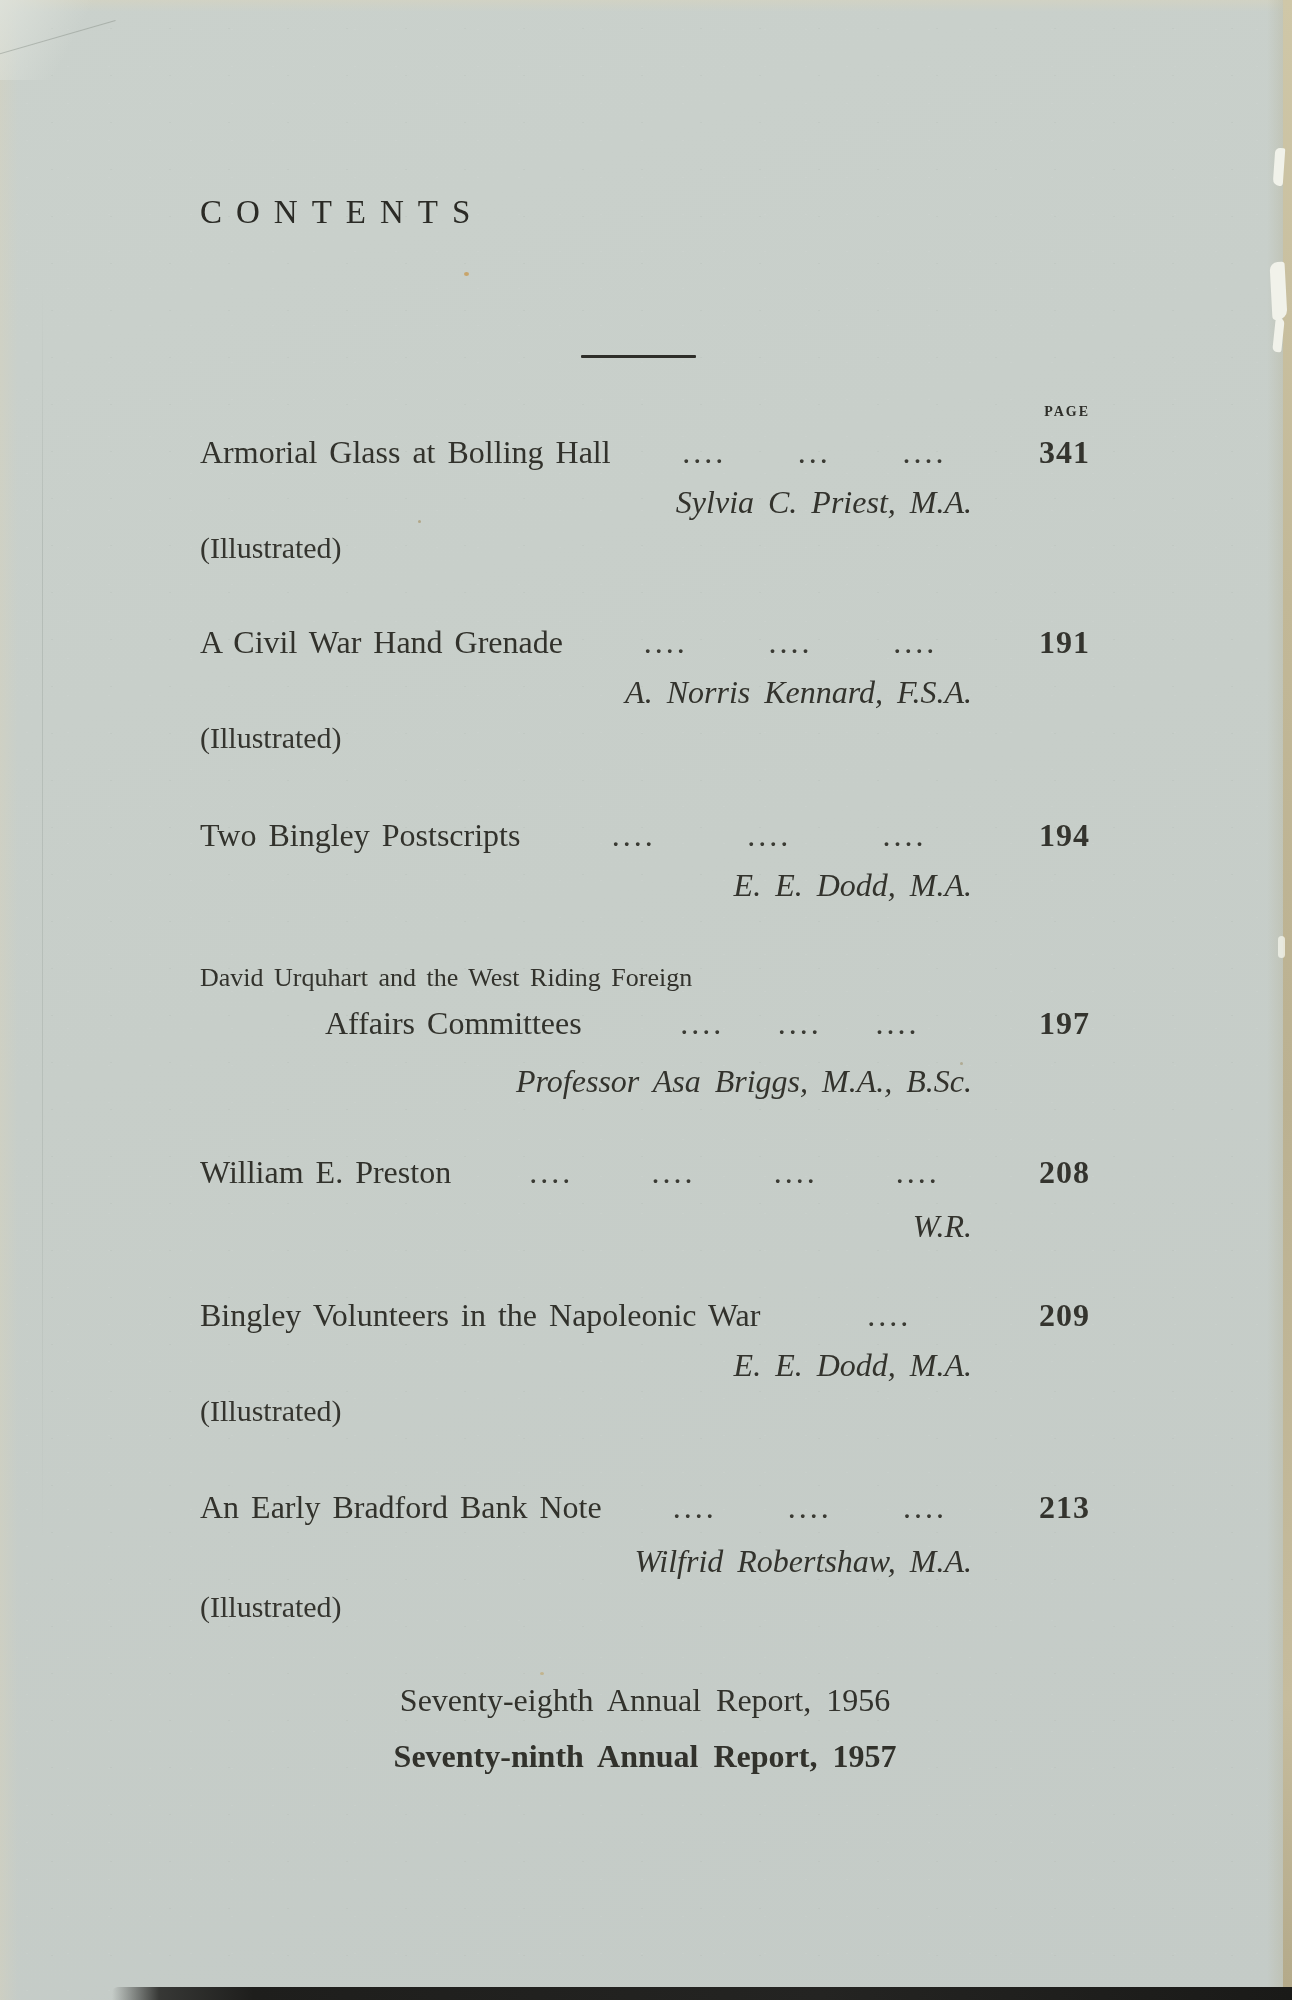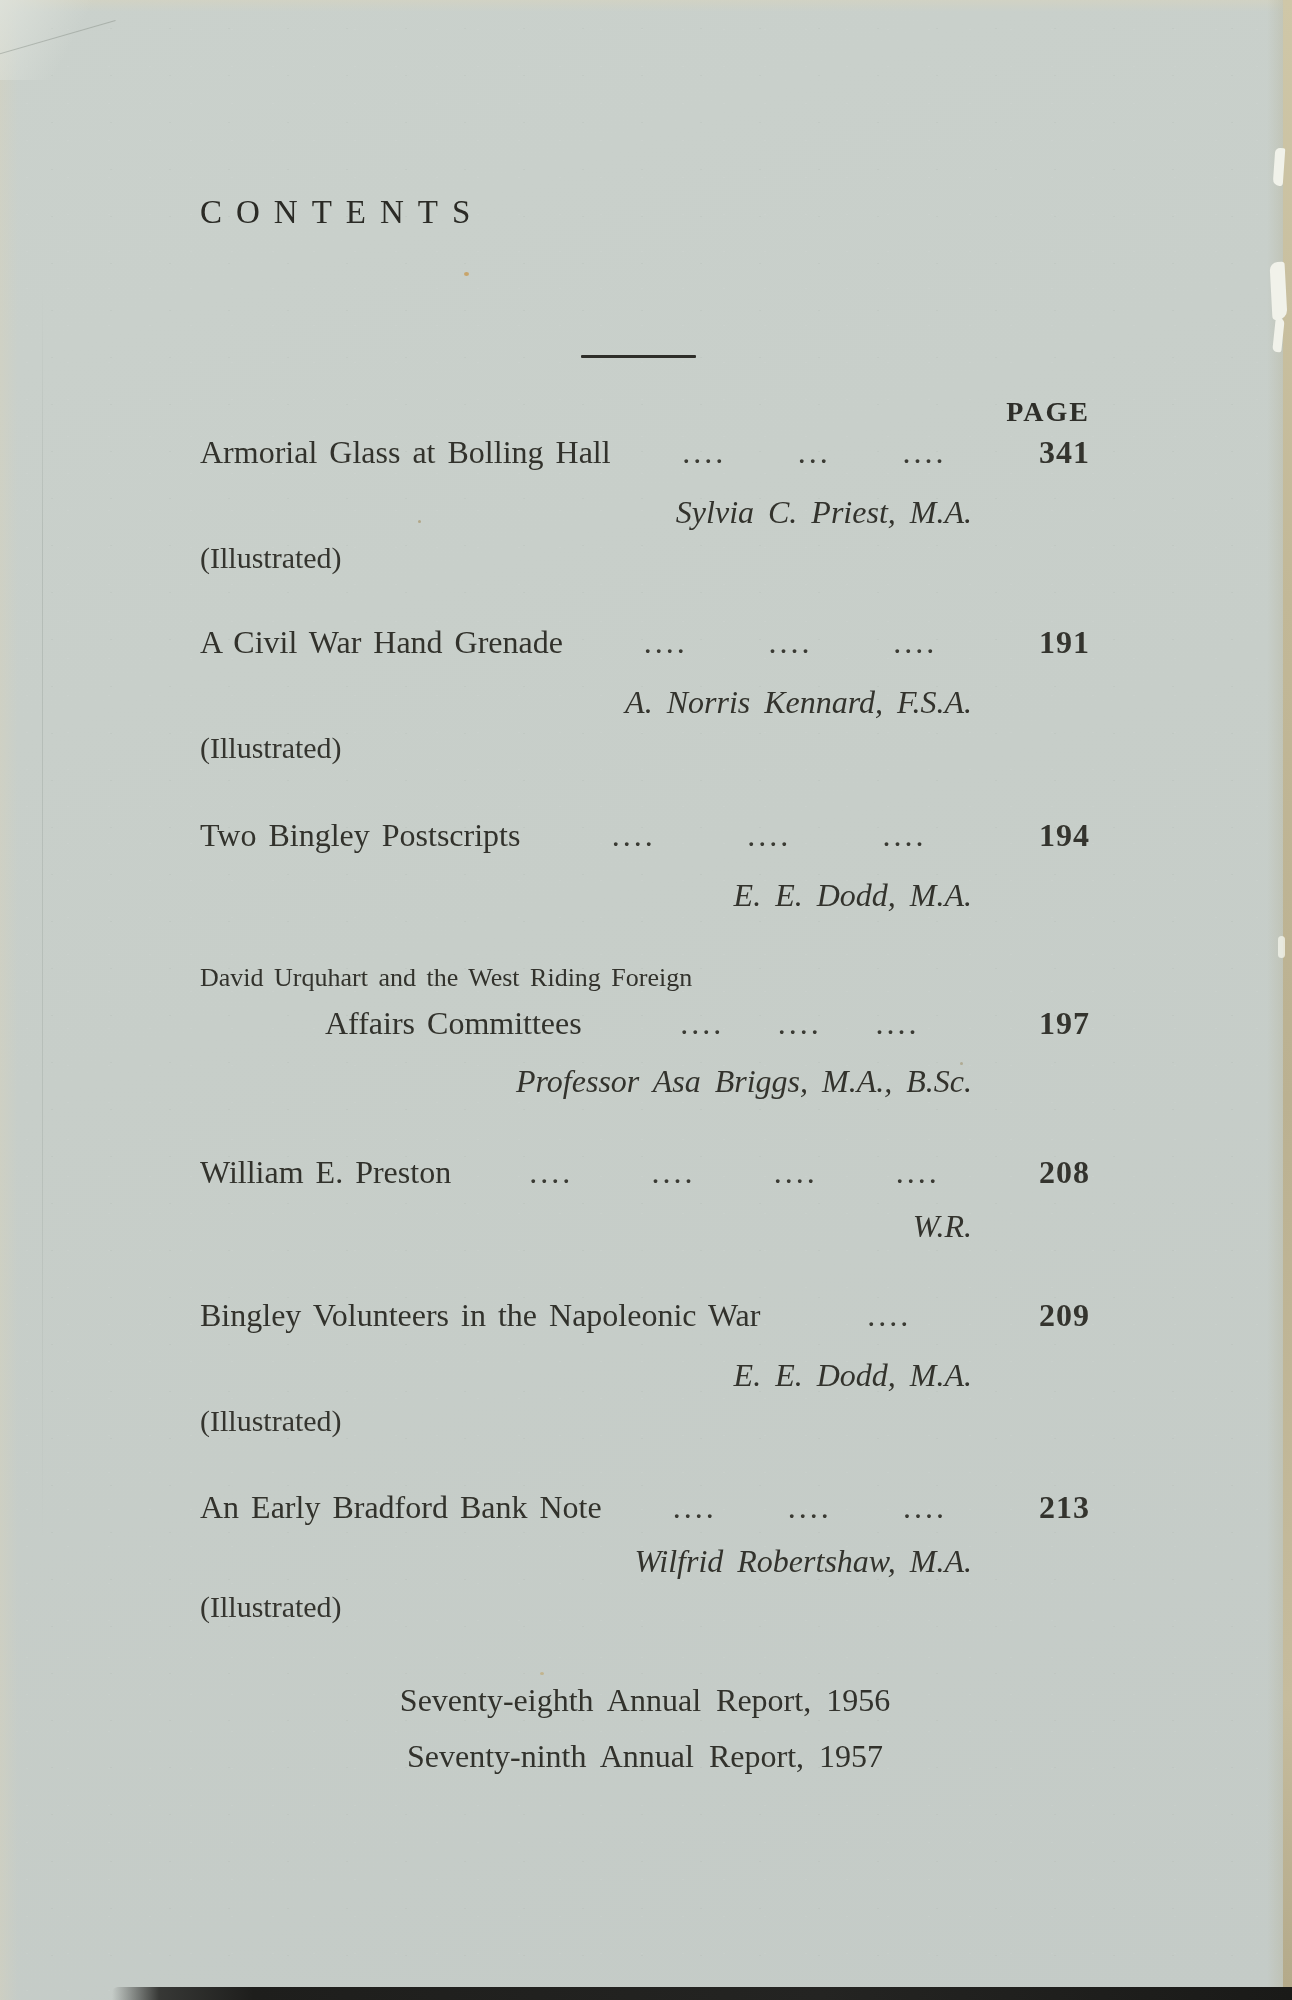--- a/index.html
+++ b/index.html
@@ -74,50 +74,50 @@
     position: absolute; top: 190px; width: 100%;
     text-align: left; font-size: 33px; letter-spacing: 14px;
     color: #2b2b26; line-height: 44px; white-space: nowrap;
   }
   .rule {
     position: absolute; top: 355px; left: 50%; margin-left: -64px;
     width: 115px; height: 3px; background: #2e2e29; border-radius: 1px;
   }
   .page-label {
     position: absolute; top: 398px; width: 100%;
-    text-align: right; font-size: 28px; font-weight: bold;
+    text-align: right; font-size: 14px; font-weight: bold;
     letter-spacing: 2px; color: #2e2e29; line-height: 28px;
   }
 
   .entry { position: absolute; width: 100%; }
   .e1 { top: 432px; } .e2 { top: 622px; } .e3 { top: 815px; }
   .e4 { top: 958px; } .e5 { top: 1152px; } .e6 { top: 1295px; } .e7 { top: 1487px; }
 
   .trow { display: flex; align-items: flex-start; line-height: 40px; font-size: 32px; }
   .trow .t { white-space: nowrap; word-spacing: 4px; color: #32322c; }
   .leaders { flex: 1; display: flex; justify-content: space-evenly; align-items: baseline; min-width: 40px; }
   .leaders .dots { letter-spacing: 3px; font-size: 32px; color: #3a3a33; }
   .pnum { width: 72px; text-align: right; font-size: 32px; font-weight: bold; color: #34342e; letter-spacing: 1px; }
   .indent2 { margin-left: 125px; gap: 45px; }
   .wrap-line { line-height: 40px; font-size: 26px; word-spacing: 4px; color: #32322c; margin-bottom: 5px; }
 
   .author {
-    margin-top: 20px; line-height: 40px; font-size: 32px; font-style: italic;
+    margin-top: 10px; line-height: 40px; font-size: 32px; font-style: italic;
     text-align: right; padding-right: 118px; word-spacing: 6px; color: #33332d;
   }
   .e4 .author { margin-top: 18px; }
   .e5 .author, .e7 .author { margin-top: 14px; }
   .illus {
     margin-top: 8px; line-height: 36px; font-size: 30px;
     text-align: left; color: #35352f; word-spacing: 2px;
   }
 
   .footer-reports { position: absolute; top: 1680px; width: 100%; text-align: center; }
   .footer-reports .rep { line-height: 40px; font-size: 32px; word-spacing: 7px; color: #32322c; }
-  .footer-reports .rep + .rep { margin-top: 16px; }
+  .footer-reports .rep + .rep { margin-top: 16px; font-weight: bold; }
 </style>
 </head>
 <body>
 
 <div class="page">
   <div class="grain"></div>
   <div class="edge-top"></div>
   <div class="edge-left"></div>
   <div class="corner-fold"></div>
   <div class="corner-fold-line"></div>

